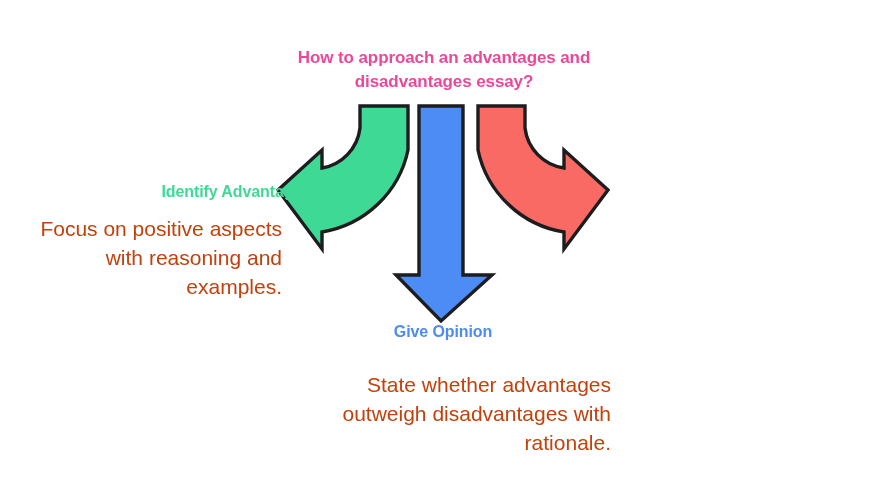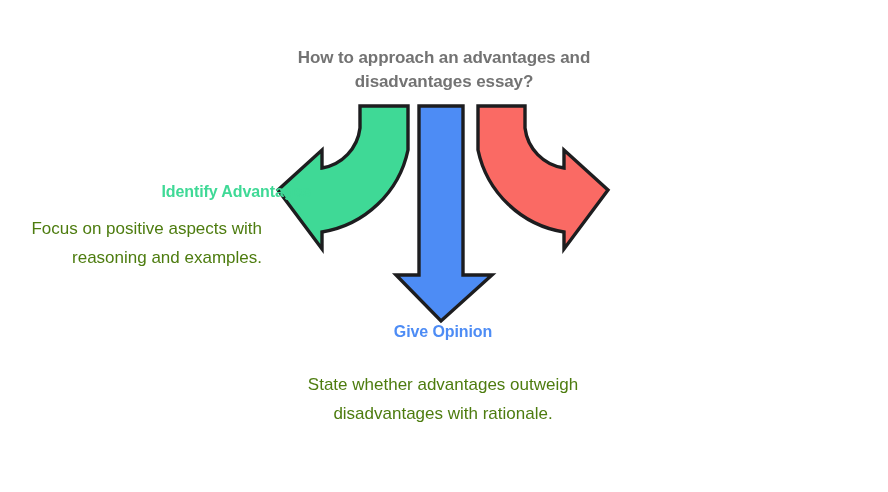--- a/index.html
+++ b/index.html
@@ -22,21 +22,21 @@
   
   #diagram-title {
     position: absolute;
     left: 244px;
     top: 46px;
     width: 400px;
     text-align: center;
     font-size: 17px;
     font-weight: bold;
     line-height: 24px;
-    color: #737373;
+    color: #ec4899;
     letter-spacing: -0.1px;
   }
 
   
   #arrow-layer {
     position: absolute;
     left: 0;
     top: 0;
     width: 888px;
     height: 492px;
@@ -45,23 +45,24 @@
   
   .node-label {
     position: absolute;
     font-size: 16px;
     font-weight: bold;
     line-height: 20px;
     letter-spacing: -0.1px;
   }
   .node-desc {
     position: absolute;
-    font-size: 17px;
+    font-size: 21px;
     line-height: 29px;
-    color: #4d7c0f;
+    color: #c2410c;
+    margin-left: 20px;
   }
 
   
   #label-advantages {
     left: 0px;
     top: 182px;
     width: 265px;
     text-align: right;
     padding-left: 46px;
   }
@@ -90,21 +91,21 @@
   #label-opinion {
     left: 341px;
     top: 322px;
     width: 204px;
     text-align: center;
   }
   #desc-opinion {
     left: 295px;
     top: 370px;
     width: 296px;
-    text-align: center;
+    text-align: right;
   }
 </style>
 </head>
 <body>
 
 <div id="canvas">
 
   <div id="diagram-title">How to approach an advantages and disadvantages essay?</div>
 
   <svg id="arrow-layer" viewBox="0 0 888 492" width="888" height="492">

